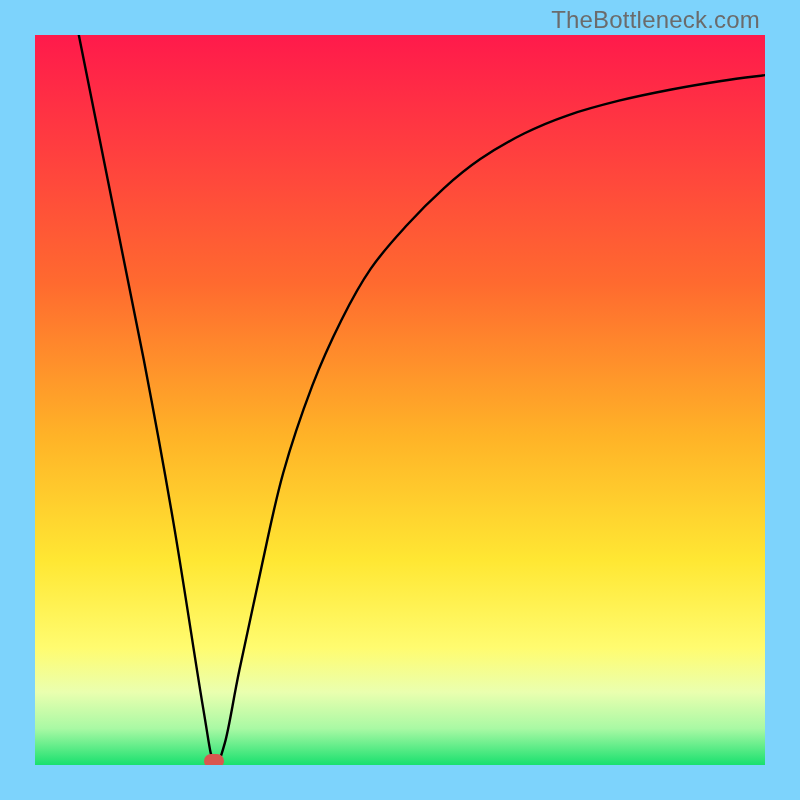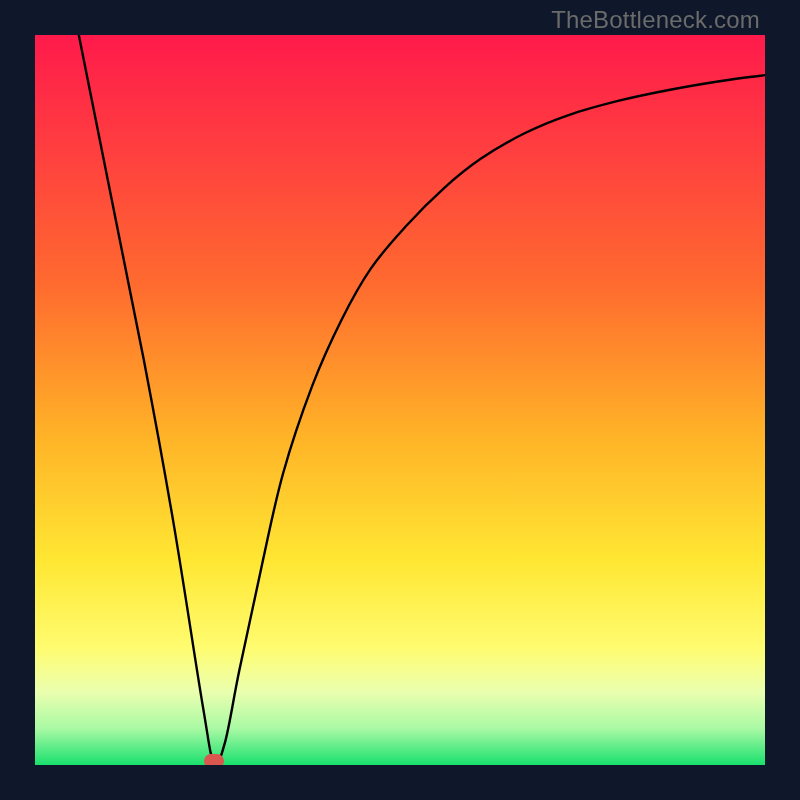--- a/index.html
+++ b/index.html
@@ -7,21 +7,21 @@
     padding: 0;
     width: 800px;
     height: 800px;
     background: #000;
     overflow: hidden;
   }
   .frame {
     position: relative;
     width: 800px;
     height: 800px;
-    background: #0f172a;
+    background: #7dd3fc;
   }
   .plot-area {
     position: absolute;
     left: 35px;
     top: 35px;
     width: 730px;
     height: 730px;
     overflow: hidden;
   }
   .gradient-bg {

